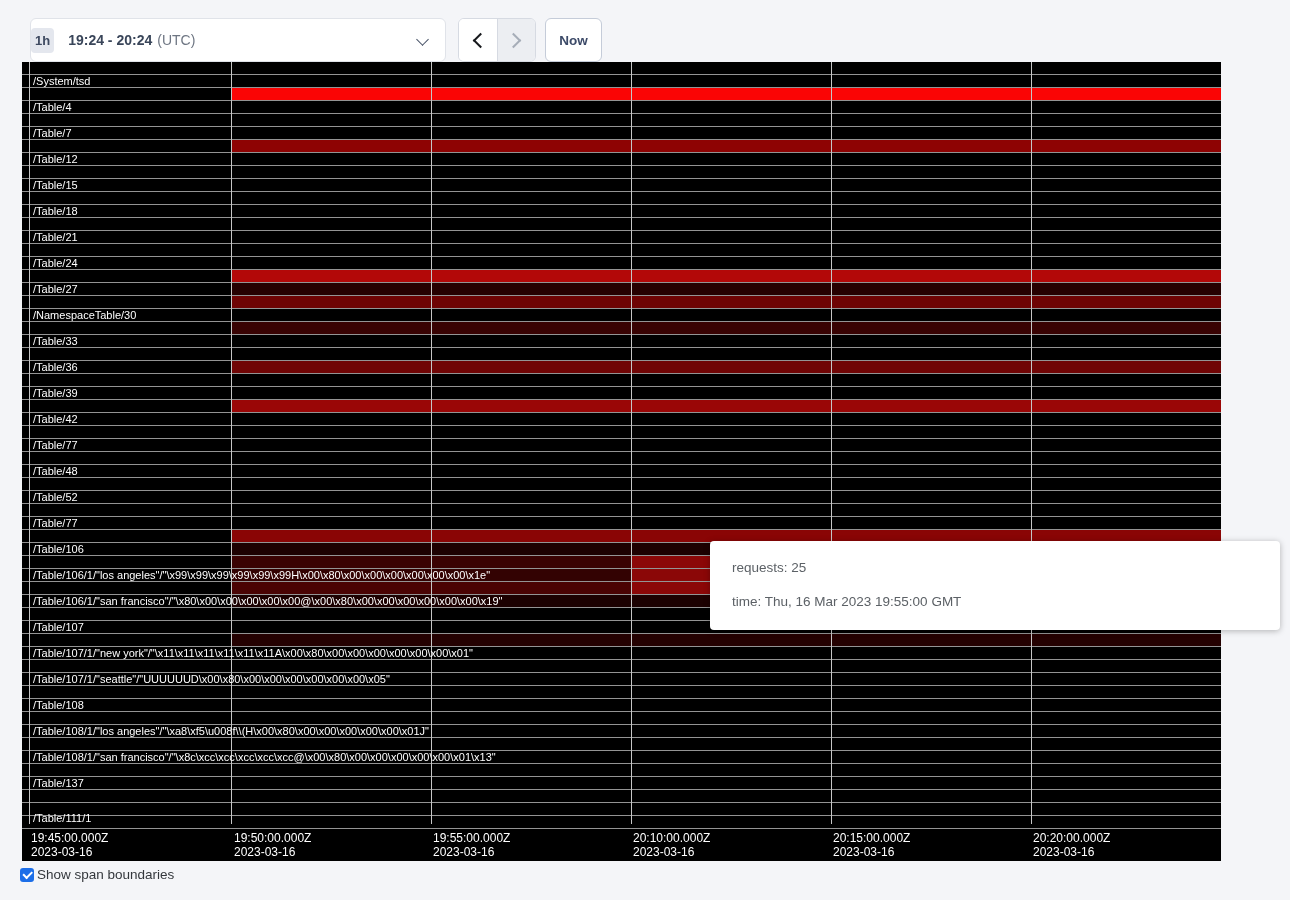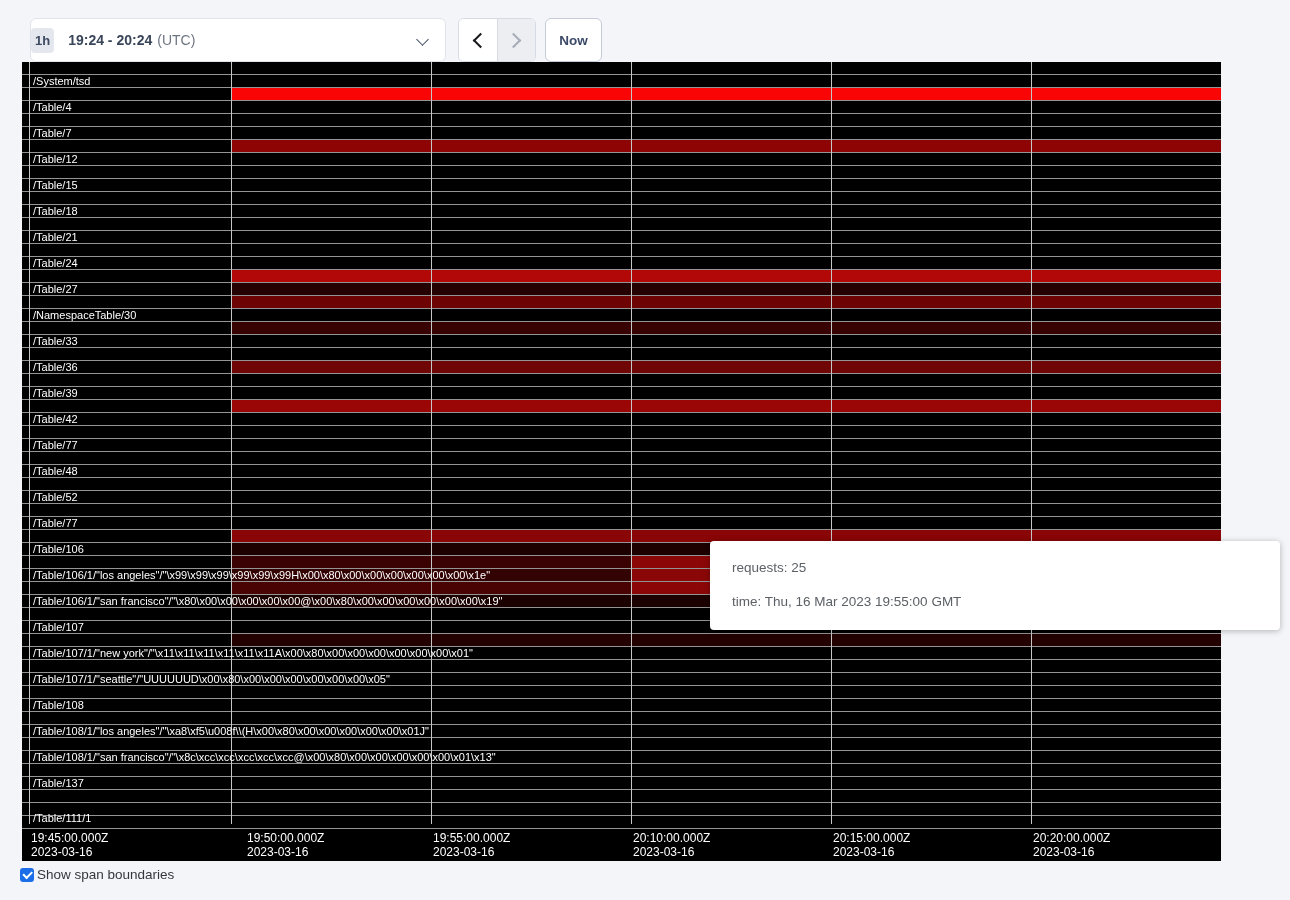--- a/index.html
+++ b/index.html
@@ -218,21 +218,21 @@
     <div class="rowlabel" style="top: 611px; color: rgb(255, 255, 255);">/Table/107/1/"seattle"/"UUUUUUD\x00\x80\x00\x00\x00\x00\x00\x00\x05"</div>
     <div class="rowlabel" style="top: 637px; color: rgb(255, 255, 255);">/Table/108</div>
     <div class="rowlabel" style="top: 663px; color: rgb(255, 255, 255);">/Table/108/1/"los angeles"/"\xa8\xf5\u008f\\(H\x00\x80\x00\x00\x00\x00\x00\x01J"</div>
     <div class="rowlabel" style="top: 689px; color: rgb(255, 255, 255);">/Table/108/1/"san francisco"/"\x8c\xcc\xcc\xcc\xcc\xcc@\x00\x80\x00\x00\x00\x00\x00\x01\x13"</div>
     <div class="rowlabel" style="top: 715px; color: rgb(255, 255, 255);">/Table/137</div>
     <div class="rowlabel" style="top: 741px; color: rgb(255, 255, 255); margin-top: 9px;">/Table/111/1</div>
     <div class="axis-label" style="left: 9px;">
       <div>19:45:00.000Z</div>
       <div>2023-03-16</div>
     </div>
-    <div class="axis-label" style="left: 225px;">
+    <div class="axis-label" style="left: 212px;">
       <div>19:50:00.000Z</div>
       <div>2023-03-16</div>
     </div>
     <div class="axis-label" style="left: 411px;">
       <div>19:55:00.000Z</div>
       <div>2023-03-16</div>
     </div>
     <div class="axis-label" style="left: 611px;">
       <div>20:10:00.000Z</div>
       <div>2023-03-16</div>

